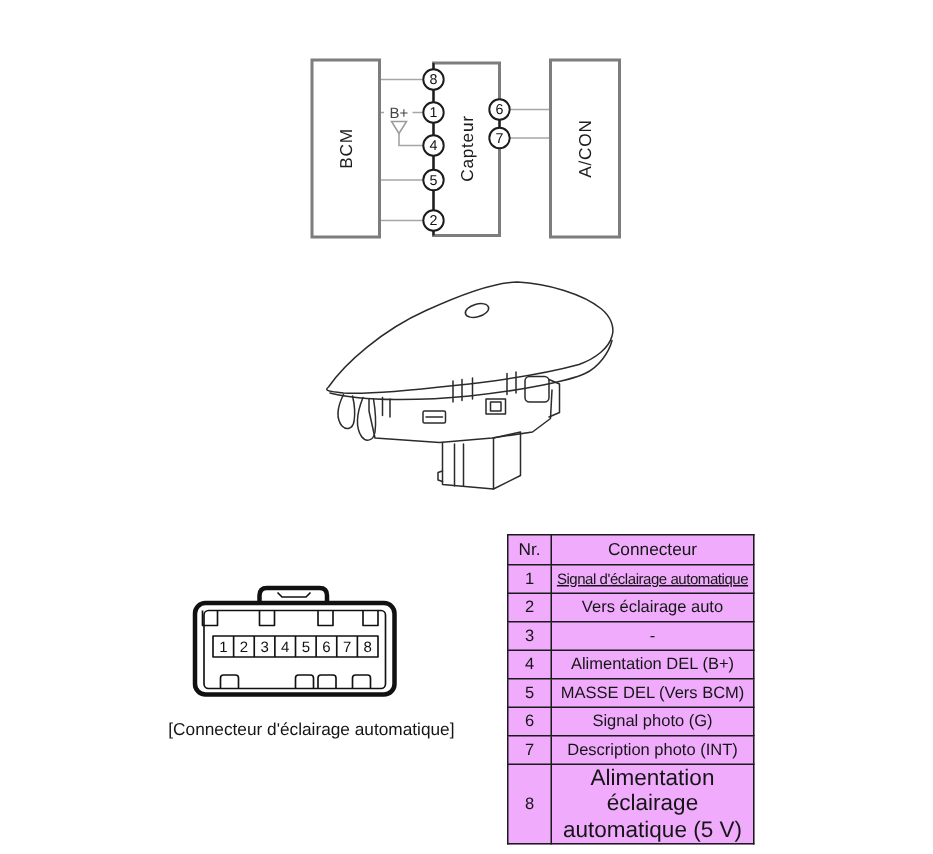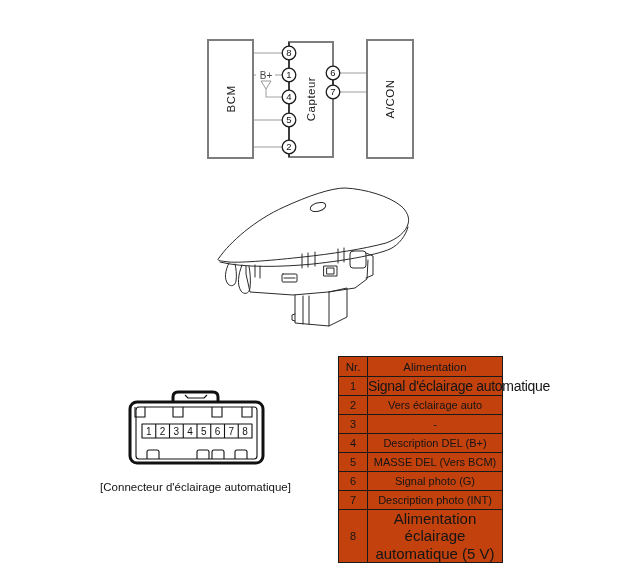--- a/index.html
+++ b/index.html
@@ -7,40 +7,40 @@
     position:relative; width:622px; height:569px; background:#ffffff;
     font-family:"Liberation Sans", sans-serif; color:#111; overflow:hidden;
   }
   svg { position:absolute; overflow:visible; }
   .wiring-svg   { left:0;   top:0;   }
   .sensor-svg   { left:198px; top:182px; }
   .connector-svg{ left:88px;  top:386px; }
 
   .connector-caption {
     position:absolute; left:88px; top:481px; width:215px;
-    text-align:center; font-size:11.5px; color:#151515; white-space:nowrap;
+    text-align:right; font-size:11.5px; color:#151515; white-space:nowrap;
   }
 
   table.pin-table {
     position:absolute; left:338px; top:356px; width:164px;
-    border-collapse:collapse; table-layout:fixed; background:#c2410c;
+    border-collapse:collapse; table-layout:fixed; background:#f0abfc;
   }
   .pin-table td, .pin-table th {
     border:1px solid #1a1a1a; padding:0; text-align:center;
     vertical-align:middle; font-weight:normal; color:#151515;
   }
   .pin-table col.c-nr   { width:29px; }
   .pin-table col.c-desc { width:135px; }
   .pin-table tr        { height:19px; }
   .pin-table tr.r-head { height:20px; }
   .pin-table tr.r-tall { height:23px; }
   .pin-table th { font-size:11.5px; }
   .pin-table td { font-size:11px; }
   .pin-table td.desc-small {
-    font-size:14px; letter-spacing:-0.3px; white-space:nowrap;
+    font-size:10px; letter-spacing:-0.3px; white-space:nowrap;text-decoration:underline;
   }
   .pin-table td.desc-wrap {
     font-size:15px; line-height:1.15;
   }
 
   
   .boxline  { fill:#ffffff; stroke:#7d7d7d; stroke-width:2; }
   .wire     { fill:none; stroke:#a6a6a6; stroke-width:1.1; }
   .blackln  { fill:none; stroke:#1c1c1c; stroke-width:1.3; }
   .pincirc  { fill:#ffffff; stroke:#1c1c1c; stroke-width:1.3; }
@@ -171,37 +171,37 @@
   <div class="connector-caption">[Connecteur d'éclairage automatique]</div>
 
   <table class="pin-table">
     <colgroup>
         <col class="c-nr">
         <col class="c-desc">
       </colgroup>
     <tbody>
         <tr class="r-head">
       <th>Nr.</th>
-      <th>Alimentation</th>
+      <th>Connecteur</th>
     </tr>
     <tr>
       <td>1</td>
       <td class="desc-small">Signal d'éclairage automatique</td>
     </tr>
     <tr>
       <td>2</td>
       <td>Vers éclairage auto</td>
     </tr>
     <tr>
       <td>3</td>
       <td>-</td>
     </tr>
     <tr>
       <td>4</td>
-      <td>Description DEL (B+)</td>
+      <td>Alimentation DEL (B+)</td>
     </tr>
     <tr>
       <td>5</td>
       <td>MASSE DEL (Vers BCM)</td>
     </tr>
     <tr>
       <td>6</td>
       <td>Signal photo (G)</td>
     </tr>
     <tr>

